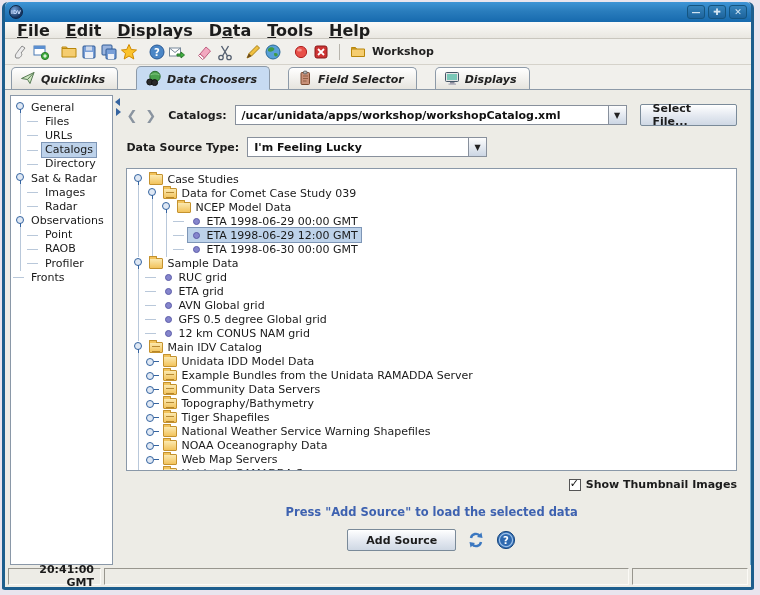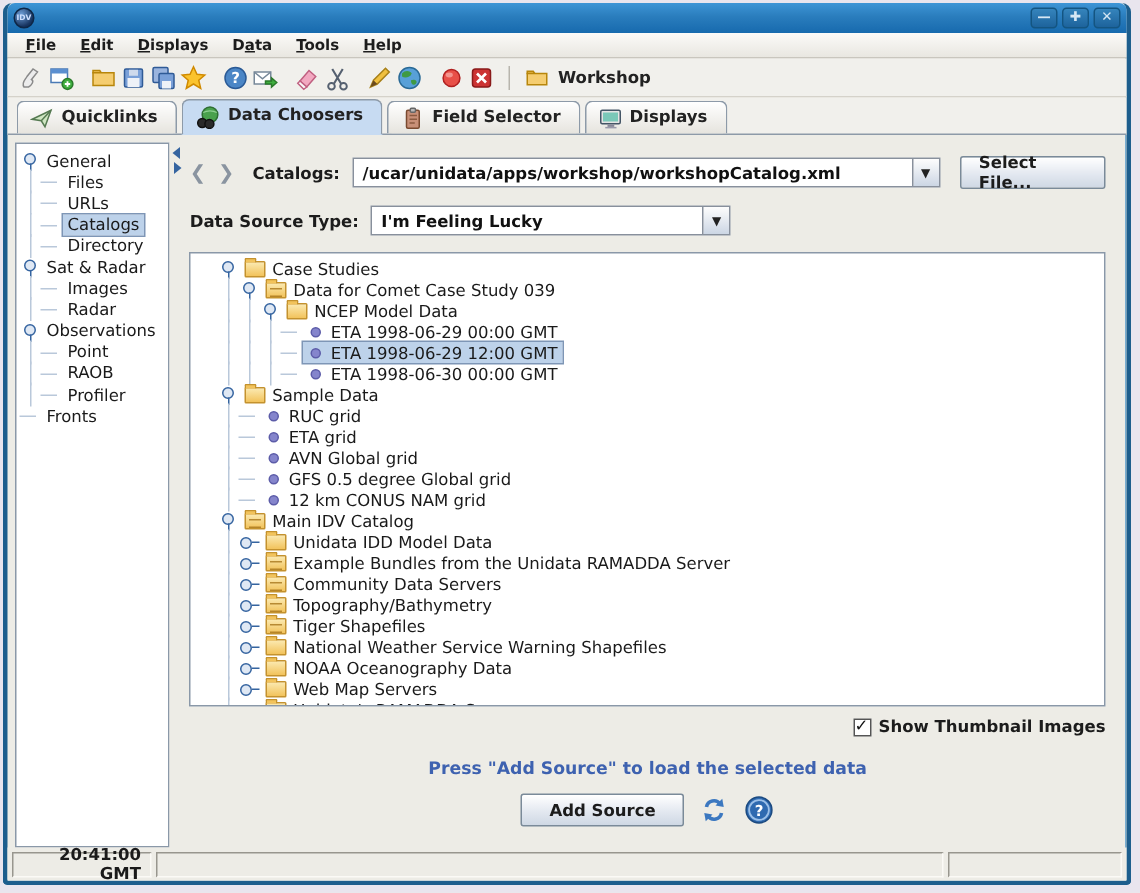--- a/index.html
+++ b/index.html
@@ -16,36 +16,36 @@
                 display:flex; align-items:center; justify-content:center; }
   .title-text { position:absolute; left:0; right:0; text-align:center; color:#fff;
                 font-weight:bold; font-size:12px; letter-spacing:.2px; }
   .win-controls { margin-left:auto; display:flex; gap:3px; position:relative; z-index:2; }
   .win-btn { width:18px; height:14px; border-radius:3px; border:1px solid #145581;
              background:linear-gradient(#3584bc,#1d639c); color:#d6e7f4; font-size:9px;
              font-weight:bold; display:flex; align-items:center; justify-content:center; line-height:1; }
   
   .menubar { height:17px; background:linear-gradient(#fbfaf8,#e9e7e1); border-bottom:1px solid #c9c6be;
              display:flex; align-items:center; padding:0 4px; }
-  .menu-item { font-size:10px; font-weight:bold; color:#1c1c1c; padding:1px 8px; }
+  .menu-item { font-size:16px; font-weight:bold; color:#1c1c1c; padding:1px 8px; }
   .menu-item u { text-decoration:underline; }
   
   .toolbar { height:26px; background:#f1f0ec; border-bottom:1px solid #d5d2ca;
              display:flex; align-items:center; padding:0 6px; }
   .tbi { width:20px; height:18px; display:flex; align-items:center; justify-content:center; }
   .tb-gap { width:8px; }
   .tb-sep { width:1px; height:16px; background:#b8b5ad; margin:0 8px; }
   .tb-label { font-size:11px; font-weight:bold; color:#222; margin-left:4px; }
   
   .tabrow { height:25px; background:#f1f0ec; display:flex; align-items:flex-end;
             padding:0 0 0 6px; border-bottom:1px solid #8d9aa8; }
-  .tab { display:flex; align-items:flex-start; gap:5px; font-size:11px; font-weight:bold; color:#222;
+  .tab { display:flex; align-items:flex-end; gap:5px; font-size:11px; font-weight:bold; color:#222;
          border:1px solid #8d9aa8; border-bottom:none; border-radius:5px 5px 0 0;
-         background:linear-gradient(#ffffff,#e6e4de); padding:3px 12px 3px 8px; margin-right:3px;
-         height:22px; position:relative; }
+         background:linear-gradient(#ffffff,#e6e4de); padding:3px 12px 3px 8px; margin-right:18px;
+         height:22px; position:relative;font-style:italic; }
   .tab.selected { background:#c7dbf2; height:24px; z-index:2; margin-bottom:-1px;
                   border-bottom:1px solid #c7dbf2; }
   
   .content { position:relative; height:477px; display:flex; padding:5px 4px 2px 5px; }
   .sidebar { width:120px; background:#fff; border:1px solid #8a98a8; padding:4px 0 0 2px;
              overflow:hidden; position:relative; }
   .divider { width:11px; position:relative; background:#edece6; }
   .div-arrow-left { position:absolute; top:3px; left:2px; width:0; height:0;
        border-top:4px solid transparent; border-bottom:4px solid transparent; border-right:5px solid #3564a0; }
   .div-arrow-right { position:absolute; top:13px; left:3px; width:0; height:0;
@@ -59,21 +59,21 @@
   .combo-value { font-size:11px; font-weight:bold; color:#111; padding:3px 6px 0 6px; white-space:nowrap;
                  overflow:hidden; flex:1; }
   .combo-btn { width:18px; border-left:1px solid #88909c; background:linear-gradient(#fdfdfd,#ccd6e4);
                display:flex; align-items:center; justify-content:center; font-size:8px; color:#222; }
   .btn { font-size:11px; font-weight:bold; color:#1c1c1c; border:1px solid #7a8a99; border-radius:2px;
          background:linear-gradient(#ffffff,#e3e8f0 55%,#cfd8e4); padding:3px 12px; height:22px;
          display:inline-flex; align-items:center; box-shadow:0 1px 0 rgba(255,255,255,.6) inset; }
   .dst-row { display:flex; align-items:center; height:24px; margin-top:8px; }
   
   .treebox { background:#fff; border:1px solid #8a98a8; margin-top:9px; height:303px;
-             padding:3px 2px 2px 18px; overflow:hidden; position:relative; }
+             padding:3px 2px 2px 4px; overflow:hidden; position:relative; }
   .trow { display:flex; align-items:center; height:14px; white-space:nowrap; }
   .tguide { width:14px; height:14px; flex:none; position:relative; }
   .tguide::before { content:""; position:absolute; left:7px; top:-1px; bottom:-1px; width:1px; background:#b9c8da; }
   .thandle { width:15px; height:14px; flex:none; position:relative; }
   .h-exp::before { content:""; position:absolute; left:3px; top:2px; width:6px; height:6px;
                    border:1px solid #3564a0; border-radius:50%; background:#dfe8f4; }
   .h-exp::after  { content:""; position:absolute; left:7px; top:9px; width:1px; height:5px; background:#3564a0; }
   .h-col::before { content:""; position:absolute; left:1px; top:4px; width:6px; height:6px;
                    border:1px solid #3564a0; border-radius:50%; background:#dfe8f4; }
   .h-col::after  { content:""; position:absolute; left:9px; top:7px; width:5px; height:1px; background:#3564a0; }

